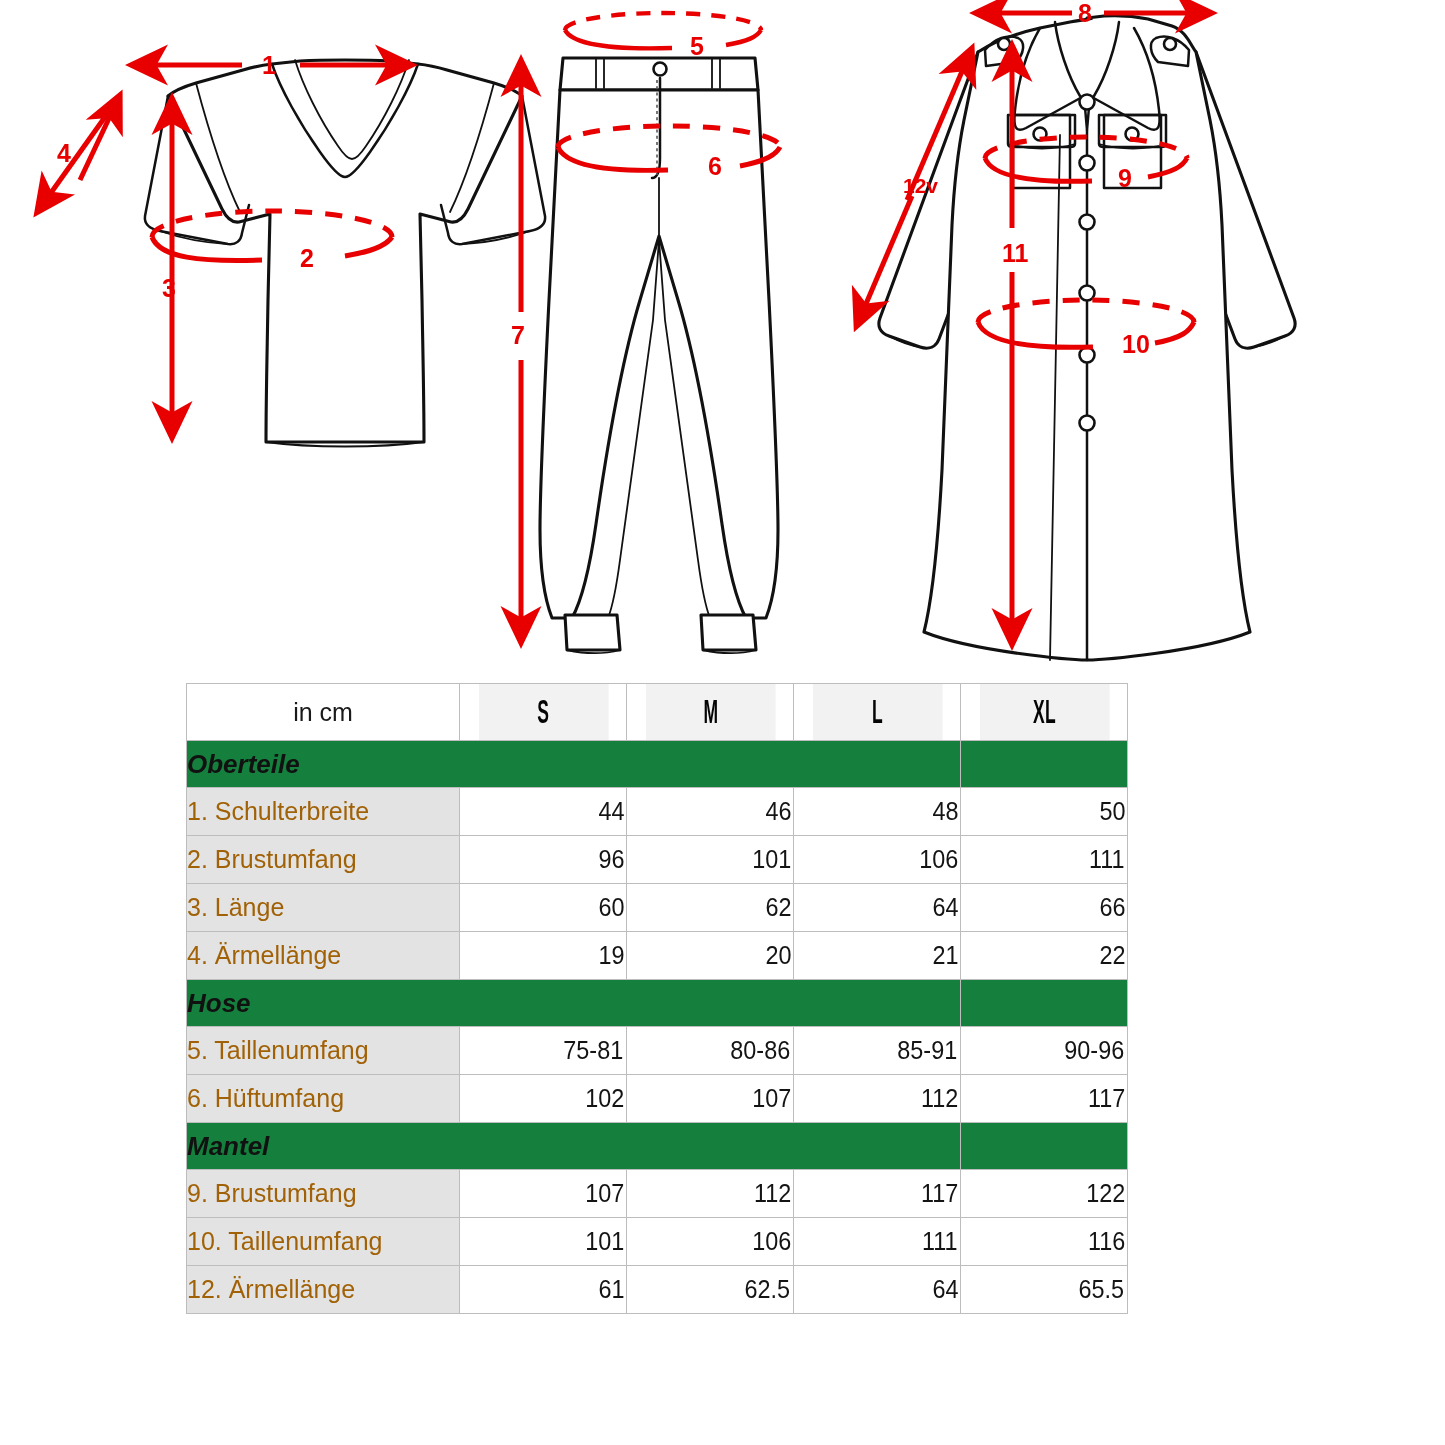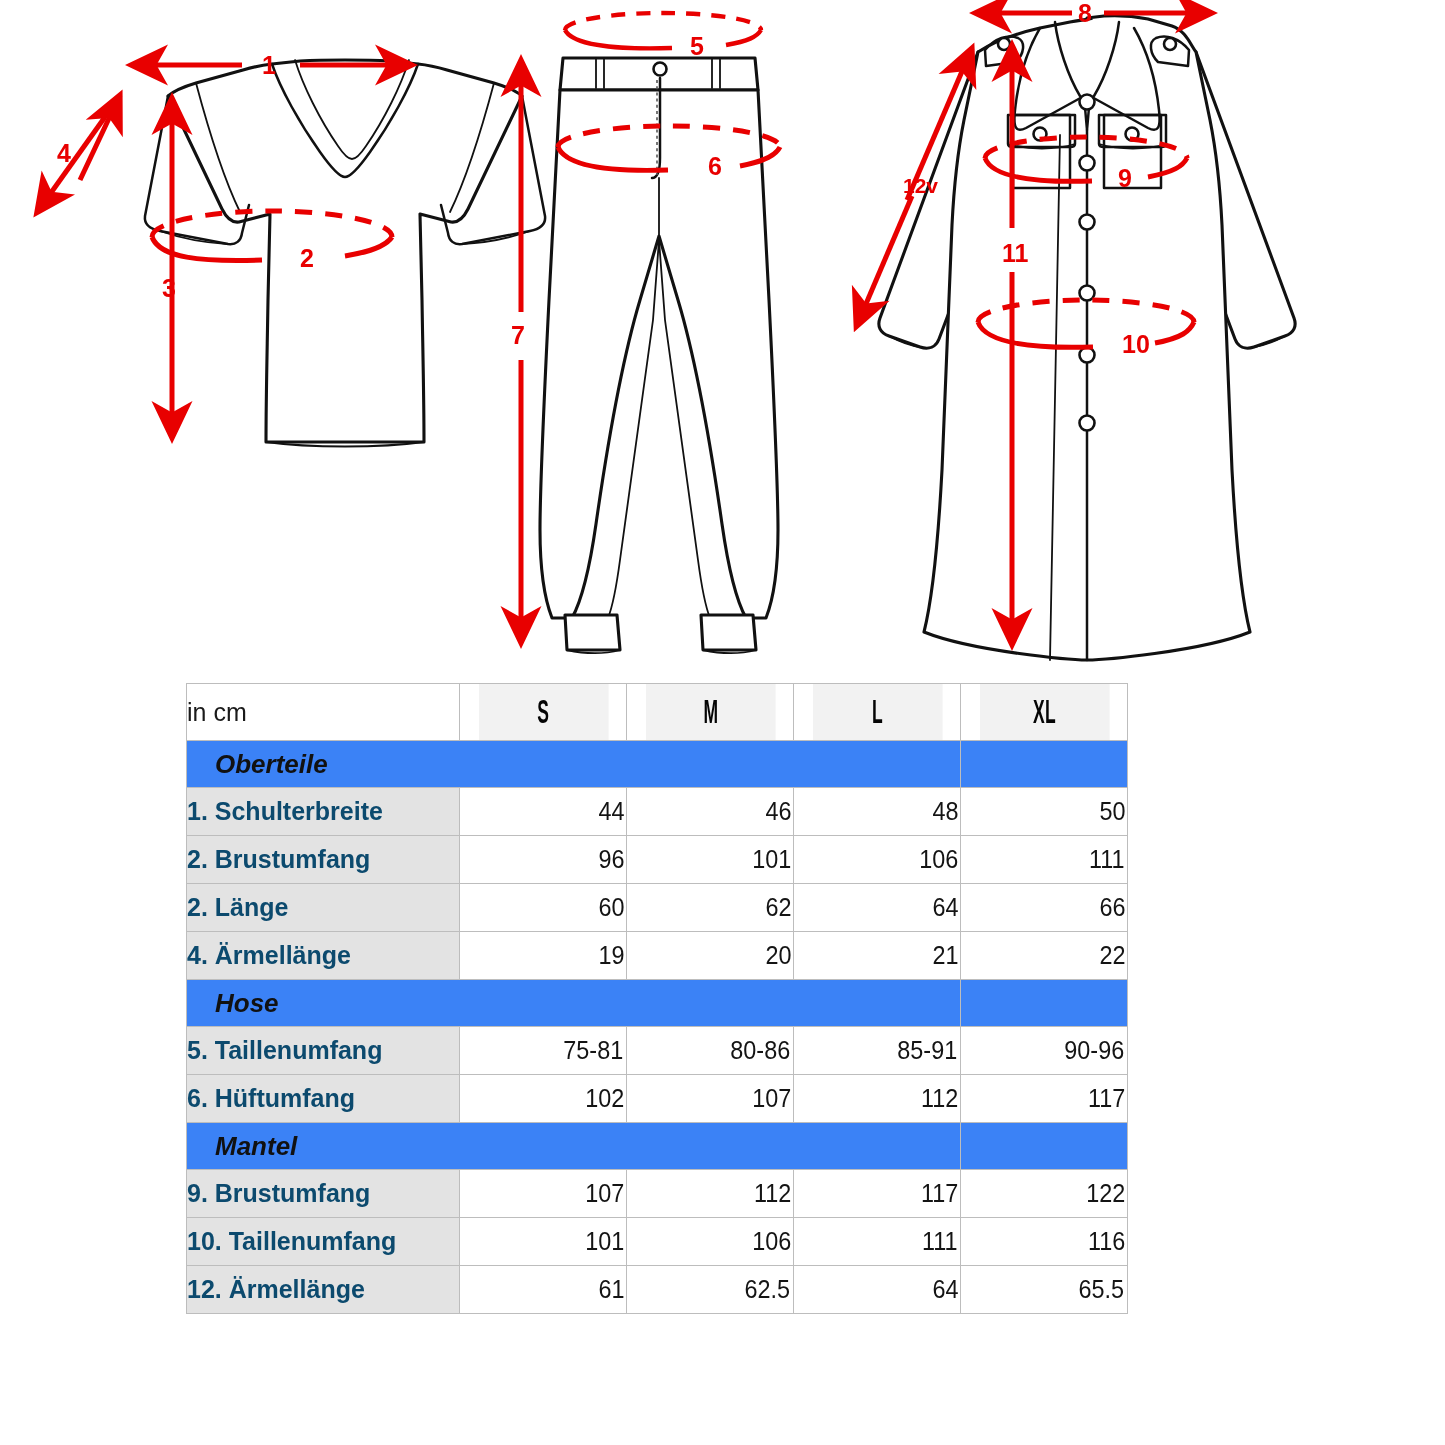--- a/index.html
+++ b/index.html
@@ -132,21 +132,21 @@
   
   tr.header-row td {
     height: 56px;
     background: #f2f2f2;
   }
   td.hdr-unit {
     background: #ffffff !important;
     font-size: 25px;
     color: #1a1a1a;
     padding-left: 12px;
-    text-align: left;
+    text-align: center;
     font-weight: normal;
   }
   td.hdr-size {
     text-align: center;
     font-weight: bold;
     font-size: 31px;
     color: #050505;
     letter-spacing: 0.5px;
     transform: scaleX(0.78);
   }
@@ -154,44 +154,42 @@
     display: inline-block;
     font-weight: bold;
     font-size: 33px;
     transform: scaleX(0.68);
     transform-origin: center;
   }
 
   
   tr.section-row td {
     height: 46px;
-    background: #3b82f6;
-    padding-left: 28px;
+    background: #15803d;
   }
   td.section-title {
     font-style: italic;
     font-weight: bold;
     font-size: 26px;
     color: #111111;
     padding-left: 12px;
     text-align: left;
   }
 
   
   tr.data-row td {
     height: 47px;
   }
   td.row-label {
     background: #e3e3e3;
     font-size: 25px;
-    color: #0c4a6e;
+    color: #a16207;
     padding-left: 12px;
     text-align: left;
     white-space: nowrap;
-    font-weight: bold;
   }
   td.row-val {
     background: #ffffff;
     text-align: right;
     font-size: 26px;
     color: #141414;
   }
   .cond {
     display: inline-block;
     transform: scaleX(0.9);
@@ -468,21 +466,21 @@
             <td class="row-val"><span class="cond">50</span></td>
           </tr>
           <tr class="data-row">
             <td class="row-label">2. Brustumfang</td>
             <td class="row-val"><span class="cond">96</span></td>
             <td class="row-val"><span class="cond">101</span></td>
             <td class="row-val"><span class="cond">106</span></td>
             <td class="row-val"><span class="cond">111</span></td>
           </tr>
           <tr class="data-row">
-            <td class="row-label">2. Länge</td>
+            <td class="row-label">3. Länge</td>
             <td class="row-val"><span class="cond">60</span></td>
             <td class="row-val"><span class="cond">62</span></td>
             <td class="row-val"><span class="cond">64</span></td>
             <td class="row-val"><span class="cond">66</span></td>
           </tr>
           <tr class="data-row">
             <td class="row-label">4. Ärmellänge</td>
             <td class="row-val"><span class="cond">19</span></td>
             <td class="row-val"><span class="cond">20</span></td>
             <td class="row-val"><span class="cond">21</span></td>

